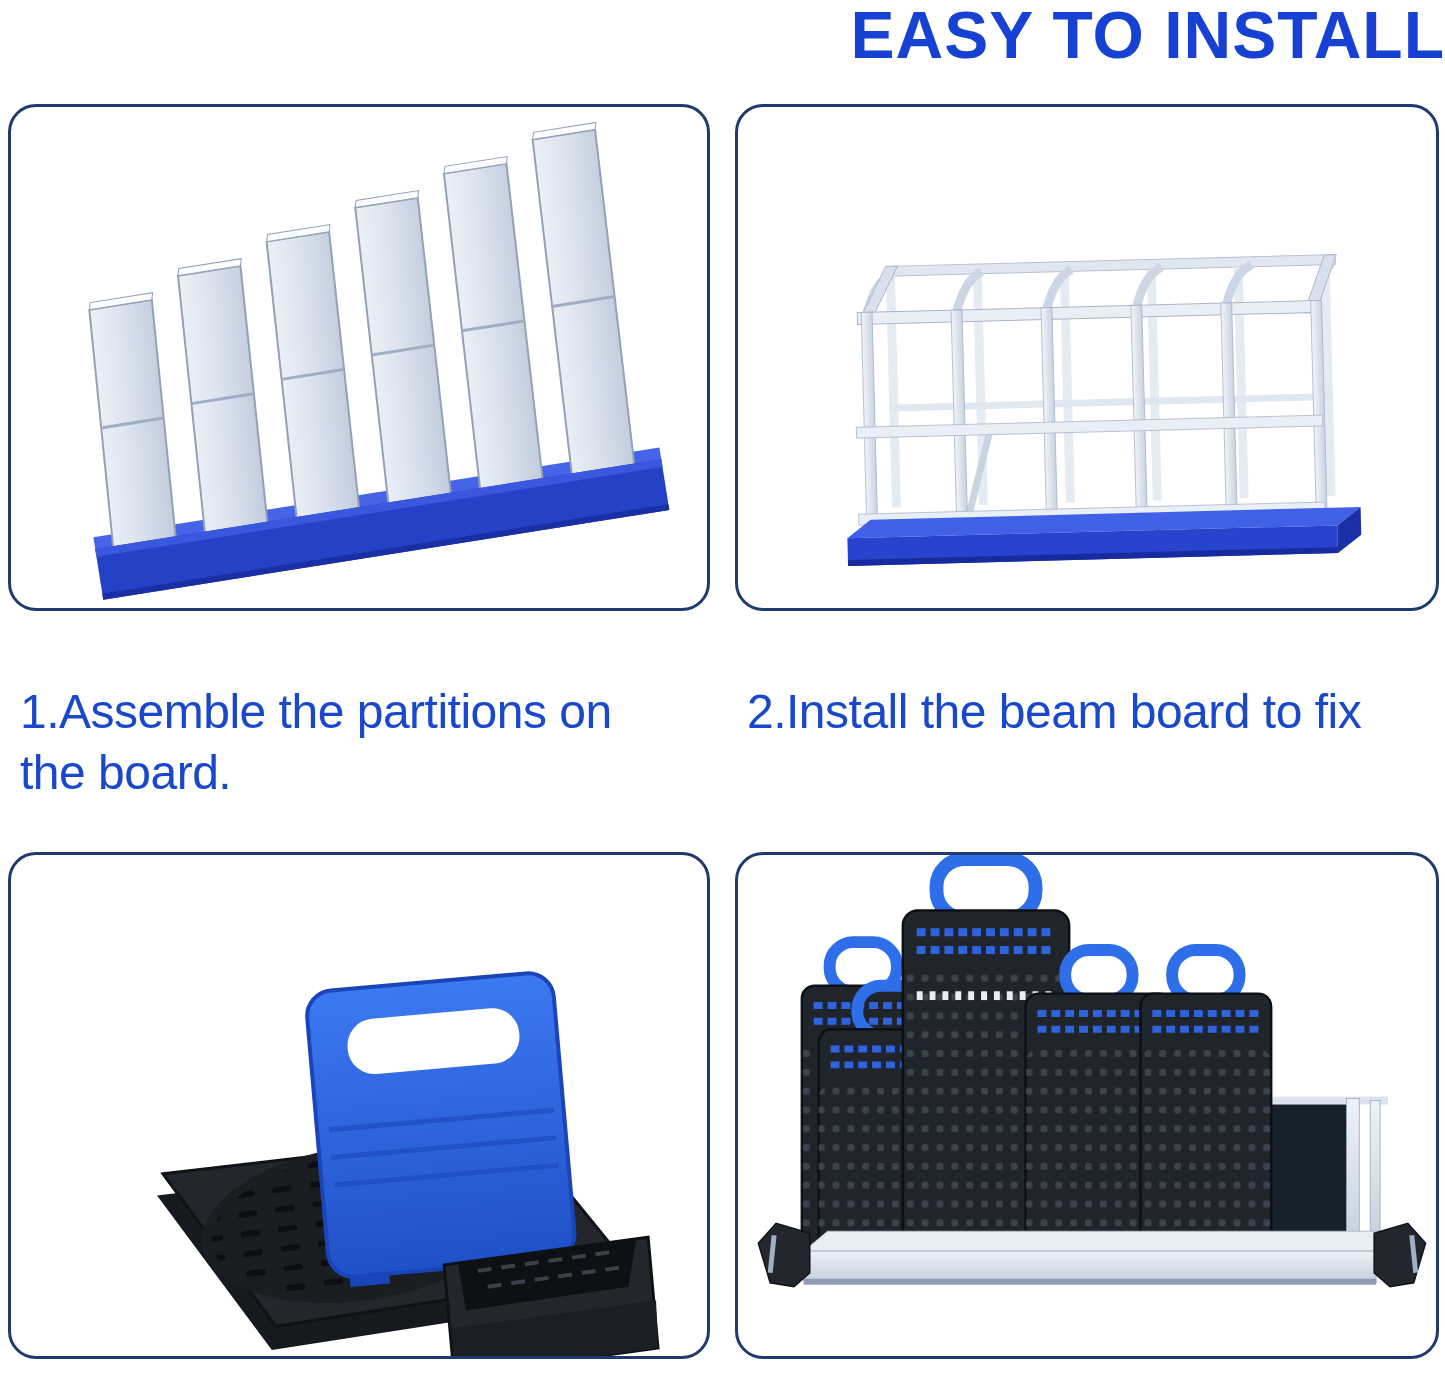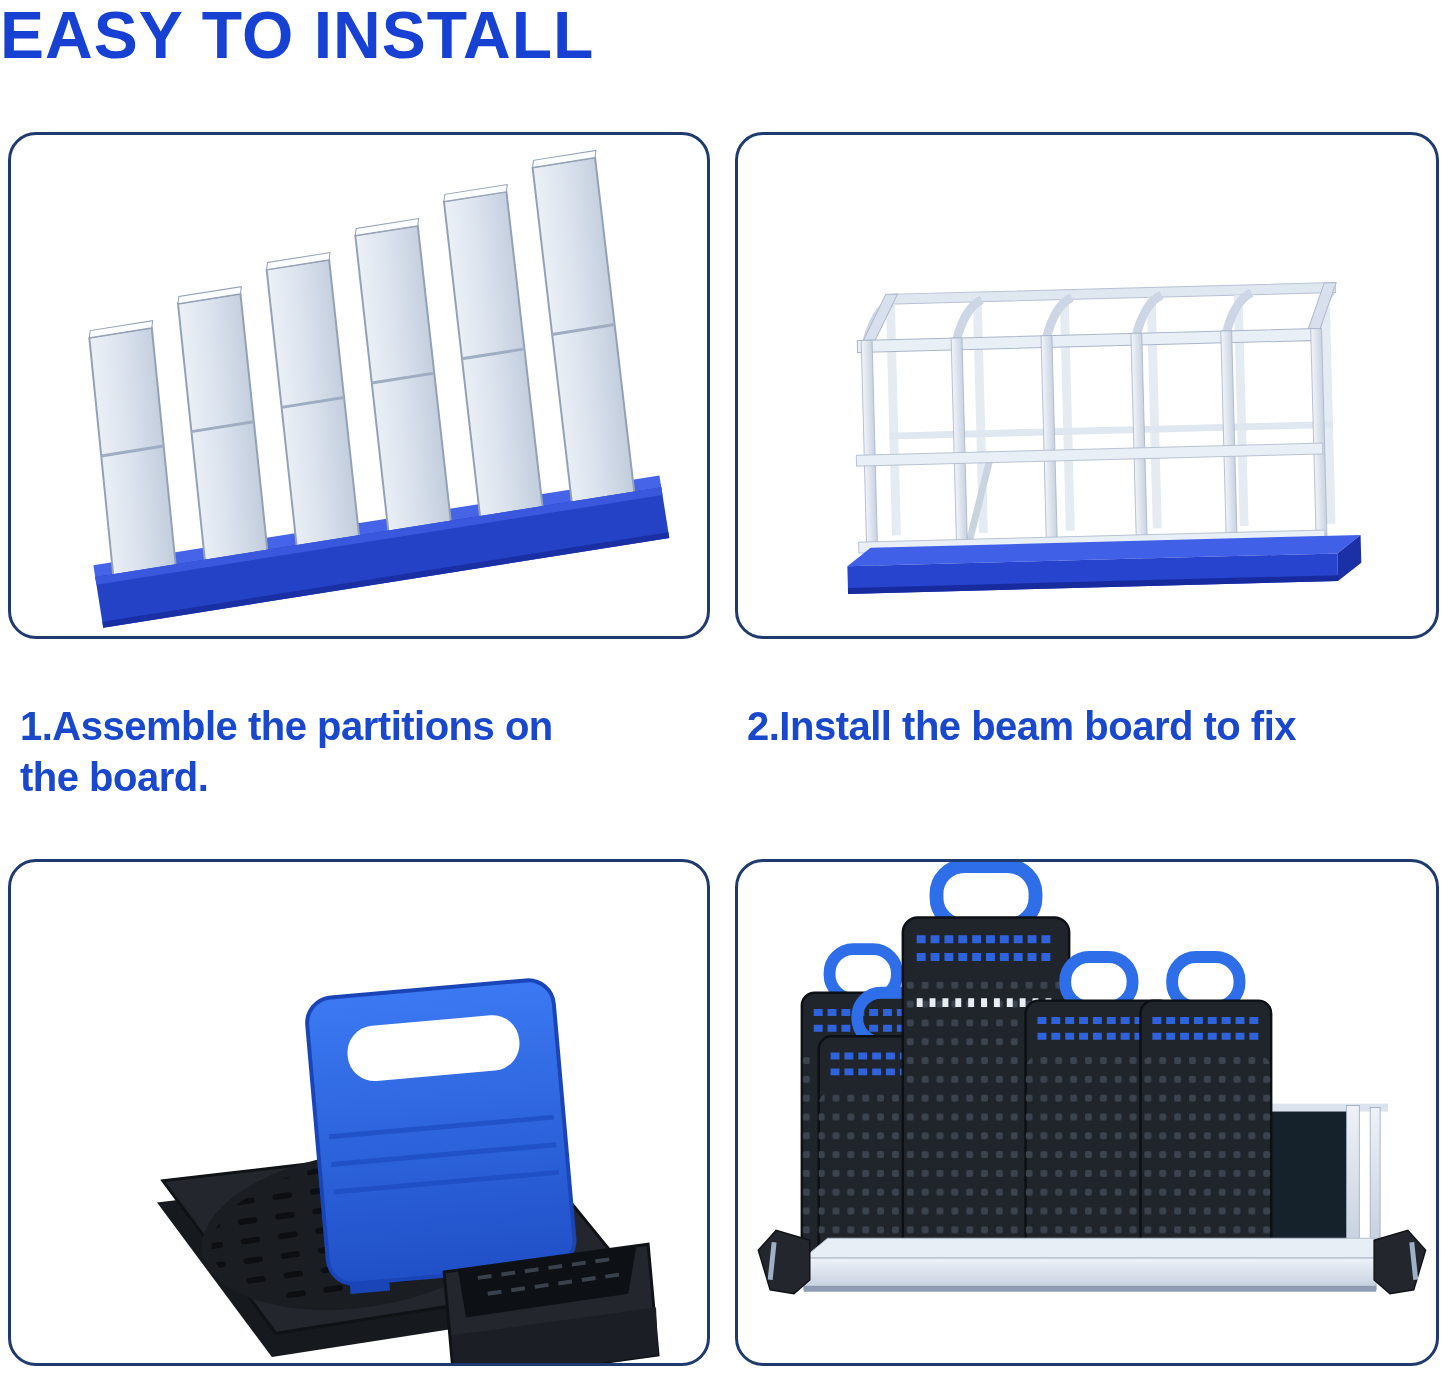--- a/index.html
+++ b/index.html
@@ -3,21 +3,21 @@
 <meta charset="utf-8">
 <style>
   html,body{margin:0;padding:0;background:#ffffff;}
   body{
     width:1445px;height:1386px;overflow:hidden;
     font-family:"Liberation Sans",sans-serif;
     -webkit-font-smoothing:antialiased;
   }
   .page{width:1445px;height:1386px;position:relative;}
   .title{
-    height:132px;display:flex;align-items:flex-start;justify-content:flex-start;
+    height:104px;display:flex;align-items:flex-start;justify-content:flex-end;
     padding-top:2px;box-sizing:border-box;
   }
   .title h1{
     margin:0;font-size:66px;line-height:1.0;font-weight:900;
     color:#1741d2;letter-spacing:1px;white-space:nowrap;
   }
   .grid{
     display:grid;
     grid-template-columns:702px 704px;
     column-gap:25px;
@@ -26,21 +26,21 @@
   .step{display:flex;flex-direction:column;}
   .panel{
     height:507px;box-sizing:border-box;
     border:3px solid #1f3a6e;border-radius:28px;
     background:#ffffff;overflow:hidden;
   }
   .panel svg{display:block;width:100%;height:100%;}
   .caption{
     min-height:140px;box-sizing:border-box;
     padding:22px 4px 0 12px;
-    font-size:40px;font-weight:700;line-height:1.28;
+    font-size:48px;font-weight:400;line-height:1.28;
     letter-spacing:-0.5px;color:#1a48cc;
   }
   .caption .line{display:block;}
 </style>
 </head>
 <body>
 
 <div class="page">
 
   <div class="title">

